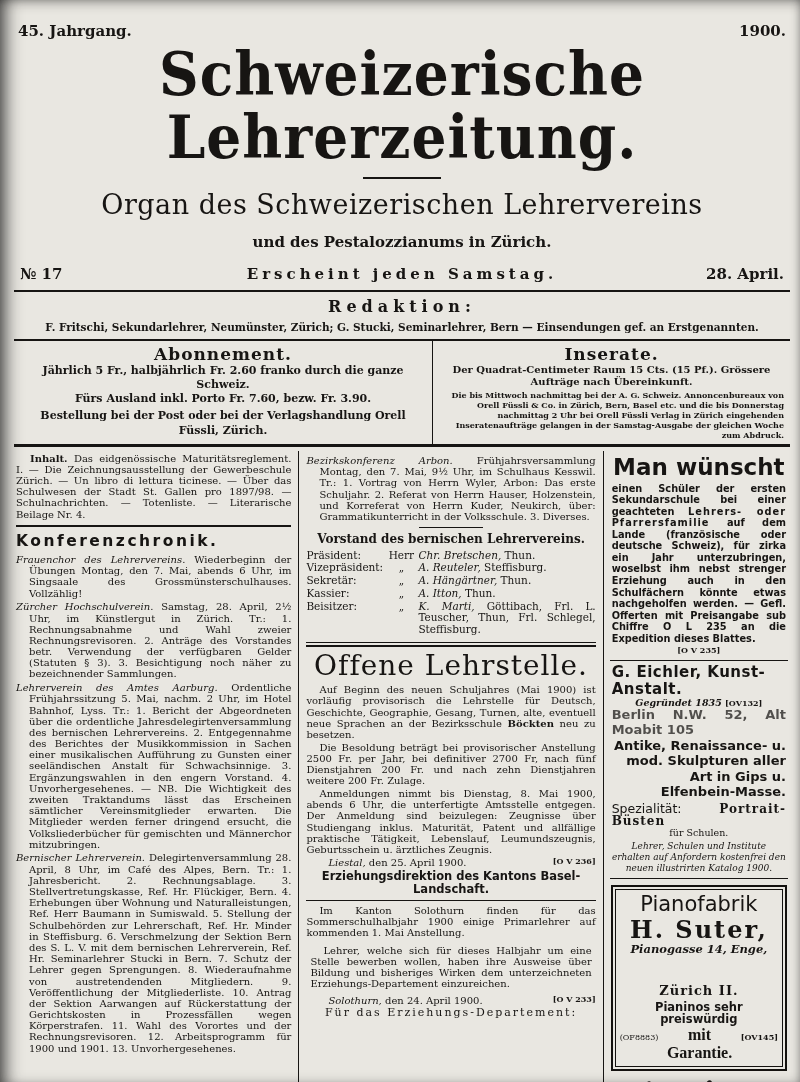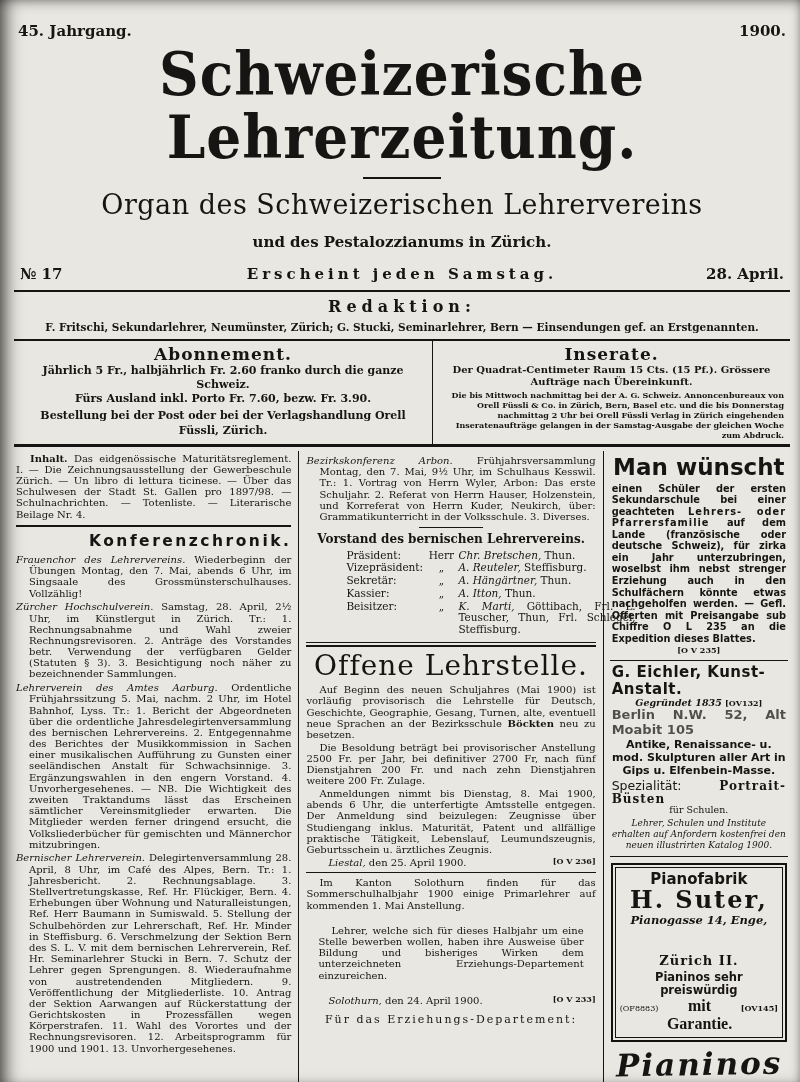--- a/index.html
+++ b/index.html
@@ -38,60 +38,60 @@
   .bx-ins .l1{font-weight:bold;font-size:10px;text-align:center;line-height:1.25;}
   .bx-ins .l2{font-weight:bold;font-size:8px;text-align:right;line-height:1.25;margin-top:1px;}
   
   .body-cols{display:flex;margin-top:4px;height:688px;}
   .col{box-sizing:border-box;font-size:10px;line-height:1.12;text-align:justify;}
   .col1{width:287px;padding:2px 7px 0 2px;}
   .col2{width:308px;border-left:1.5px solid #171513;border-right:1.5px solid #171513;padding:2px 7px 0 7px;}
   .col3{width:188px;padding:2px 2px 0 6px;}
   .inhalt{border-bottom:2px solid #171513;padding-bottom:5px;}
   .inhalt p{margin:0;text-indent:14px;}
-  .konferenz-h{font-family:"DejaVu Sans","Liberation Sans",sans-serif;font-weight:bold;font-size:15.5px;letter-spacing:2.5px;text-align:right;margin:6px 0 4px;}
+  .konferenz-h{font-family:"DejaVu Sans","Liberation Sans",sans-serif;font-weight:bold;font-size:15.5px;letter-spacing:2.5px;text-align:left;margin:6px 0 4px;}
   p.entry{margin:2.5px 0;padding-left:13px;text-indent:-13px;}
   p.entry i.lead{font-style:italic;margin-top:36px;}
   
   .sep-sm{width:64px;border:none;border-top:1px solid #171513;margin:5px auto;}
   .vorstand-h{font-weight:bold;font-size:12px;text-align:center;margin:3px 0 3px;}
-  .vtable{width:100%;border-collapse:collapse;font-size:10.5px;margin-left:40px;}
+  .vtable{width:100%;border-collapse:collapse;font-size:10.5px;}
   .vtable td{padding:0 0 1px;vertical-align:top;}
   .vtable .r{width:78px;}
   .vtable .p{width:34px;text-align:center;}
   .vtable .n i{font-style:italic;}
   .dbl{border-top:1px solid #171513;border-bottom:2px solid #171513;height:2px;margin:5px 0 3px;}
   .ad-title{text-align:center;font-size:28px;letter-spacing:1px;margin:2px 0 3px;font-weight:500;}
   .ad p{margin:1.5px 0;text-indent:13px;}
   .dateline{display:flex;justify-content:space-between;margin-top:2px;}
   .dateline .dl{text-indent:22px;}
   .dateline .ref{font-size:8px;font-weight:bold;}
   .sig-bold{font-family:"DejaVu Sans","Liberation Sans",sans-serif;font-weight:bold;font-size:11.5px;text-align:center;margin-top:2px;}
   .rule1{border:none;border-top:1.5px solid #171513;margin:4px 0;}
-  .sig-sp{text-align:center;letter-spacing:2px;font-size:11px;margin-top:8px;}
+  .sig-sp{text-align:center;letter-spacing:2px;font-size:11px;margin-top:0;}
   
   .c3sec{border-bottom:1.5px solid #171513;padding:3px 2px 5px;}
   .mw-title{font-family:"DejaVu Sans","Liberation Sans",sans-serif;font-weight:bold;font-size:23px;text-align:center;line-height:1;}
   .mw-body{font-family:"DejaVu Sans","Liberation Sans",sans-serif;font-weight:bold;font-size:9.8px;line-height:1.18;margin-top:4px;text-align:justify;}
   .mw-body .fat{letter-spacing:1px;}
   .ref-c{text-align:center;font-size:8px;font-weight:bold;margin-top:2px;}
   .ei-name{font-family:"DejaVu Sans","Liberation Sans",sans-serif;font-weight:bold;font-size:15px;text-align:left;letter-spacing:.5px;}
   .ei-founded{font-style:italic;font-weight:bold;text-align:center;font-size:9.5px;}
   .ei-founded .rf{font-style:normal;font-size:8px;}
   .ei-addr{font-family:"DejaVu Sans","Liberation Sans",sans-serif;font-weight:bold;font-size:13px;opacity:.72;}
-  .ei-desc{font-family:"DejaVu Sans","Liberation Sans",sans-serif;font-weight:bold;font-size:11px;text-align:center;line-height:1.2;}
+  .ei-desc{font-family:"DejaVu Sans","Liberation Sans",sans-serif;font-weight:bold;font-size:13px;text-align:right;line-height:1.2;}
   .ei-spez{margin-top:2px;line-height:1.05;}
   .ei-spez .lbl{font-family:"DejaVu Sans","Liberation Sans",sans-serif;font-size:12.5px;}
   .ei-spez .bb{font-weight:bold;font-size:12px;letter-spacing:1px;}
   .ei-spez .fs{display:block;text-align:center;font-size:9.5px;}
   .ei-note{font-style:italic;font-size:9px;text-align:center;line-height:1.2;margin-top:3px;}
   
   .suter{border:2px solid #14120f;margin:6px 1px;padding:2px;}
   .suter-in{border:1px solid #14120f;text-align:center;padding:3px 2px 4px;}
-  .su-1{font-family:"DejaVu Sans","Liberation Sans",sans-serif;font-weight:bold;font-size:15px;}
+  .su-1{font-family:"DejaVu Sans","Liberation Sans",sans-serif;font-weight:normal;font-size:21px;}
   .su-name{font-weight:bold;font-size:24px;letter-spacing:2px;line-height:1.05;}
   .su-street{font-style:italic;font-weight:bold;font-size:11.5px;margin-top:1px;}
   .su-city{font-weight:bold;font-size:13px;letter-spacing:1px;margin-top:28px;}
   .su-offer{font-family:"DejaVu Sans","Liberation Sans",sans-serif;font-weight:bold;font-size:11.5px;margin-top:2px;}
   .su-row{display:flex;justify-content:space-between;align-items:baseline;padding:0 2px;}
   .su-code{font-size:8px;}
   .su-g{font-family:Liberation Serif, serif;font-weight:bold;font-size:16px;}
   .su-ref{font-size:8px;font-weight:bold;}
   
   .pia{text-align:center;padding-top:2px;}
@@ -186,27 +186,28 @@
 
       <div class="ad">
         <div class="ad-title">Offene Lehrstelle.</div>
         <p><span>Auf Beginn des neuen Schuljahres (Mai 1900) ist vorläufig provisorisch die Lehrstelle für Deutsch, Geschichte, Geographie, Gesang, Turnen, alte, eventuell neue Sprachen an der Bezirksschule </span><b>Böckten</b><span> neu zu besetzen.</span></p>
         <p>Die Besoldung beträgt bei provisorischer Anstellung 2500 Fr. per Jahr, bei definitiver 2700 Fr, nach fünf Dienstjahren 200 Fr. und nach zehn Dienstjahren weitere 200 Fr. Zulage.</p>
         <p>Anmeldungen nimmt bis Dienstag, 8. Mai 1900, abends 6 Uhr, die unterfertigte Amtsstelle entgegen. Der Anmeldung sind beizulegen: Zeugnisse über Studiengang inklus. Maturität, Patent und allfällige praktische Tätigkeit, Lebenslauf, Leumundszeugnis, Geburtsschein u. ärztliches Zeugnis.</p>
         <div class="dateline">
           <span class="dl"><i>Liestal,</i><span> den 25. April 1900.</span></span>
           <span class="ref">[O V 236]</span>
         </div>
+        <div class="sig-bold">Erziehungsdirektion des Kantons Basel-Landschaft.</div>
       </div>
       <hr class="rule1">
 
       <div class="ad">
         <p>Im Kanton Solothurn finden für das Sommerschulhalbjahr 1900 einige Primarlehrer auf kommenden 1. Mai Anstellung.</p>
         <div class="dateline">
-          <p style="margin:12px">Lehrer, welche sich für dieses Halbjahr um eine Stelle bewerben wollen, haben ihre Ausweise über Bildung und bisheriges Wirken dem unterzeichneten Erziehungs-Departement einzureichen.</p>
+          <p style="margin:4px">Lehrer, welche sich für dieses Halbjahr um eine Stelle bewerben wollen, haben ihre Ausweise über Bildung und bisheriges Wirken dem unterzeichneten Erziehungs-Departement einzureichen.</p>
         </div>
         <div class="dateline">
           <span class="dl"><i>Solothurn,</i><span> den 24. April 1900.</span></span>
           <span class="ref">[O V 233]</span>
         </div>
         <div class="sig-sp">Für das Erziehungs-Departement:</div>
 
       </div>
 
     </div>

